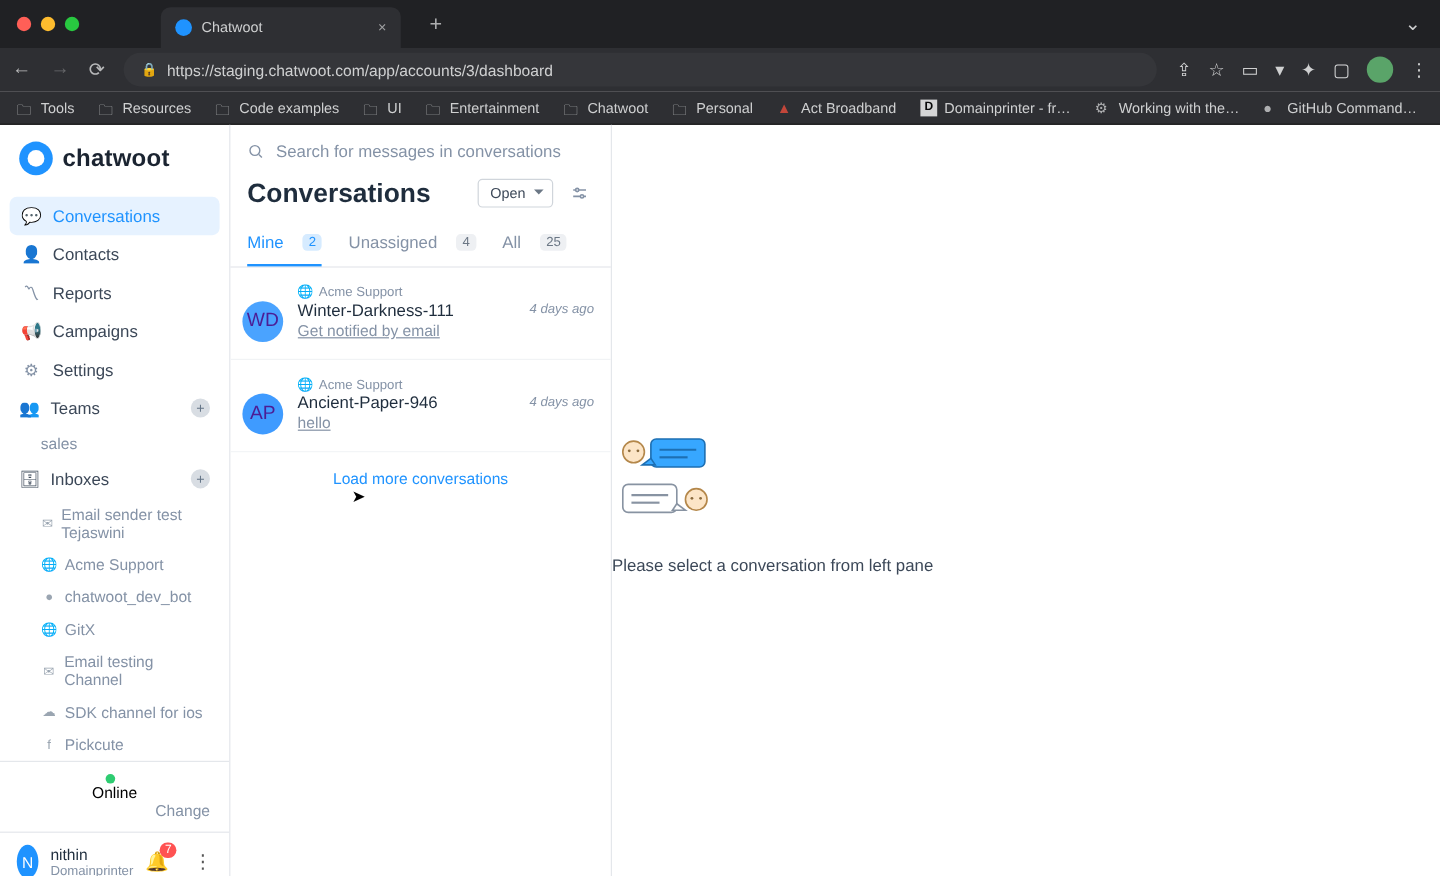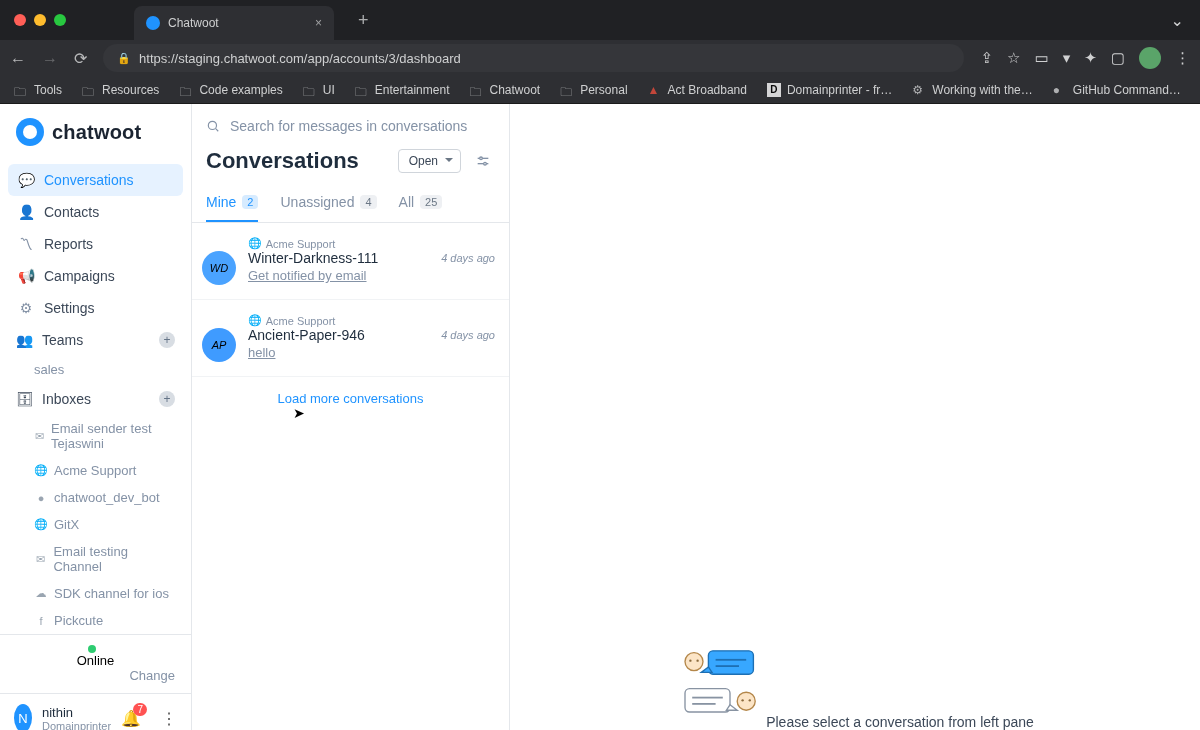--- a/index.html
+++ b/index.html
@@ -77,39 +77,39 @@
     
     .center{width:318px;border-right:1px solid var(--border);display:flex;flex-direction:column;}
     .search-row{display:flex;align-items:center;gap:10px;padding:14px 14px 10px 14px;color:var(--text-mute);font-size:14px;}
     .heading-row{display:flex;align-items:center;padding:4px 14px 10px 14px;gap:10px;}
     .heading-row h1{margin:0;font-size:22px;color:var(--text-dark);font-weight:600;flex:1;}
     .dropdown{border:1px solid #d0d5db;border-radius:4px;padding:4px 22px 4px 10px;font-size:12px;color:var(--text-mid);position:relative;background:#fff;}
     .dropdown:after{content:"";position:absolute;right:7px;top:8px;border:4px solid transparent;border-top-color:#6b7785;}
     .filter-icon{color:var(--text-mute);font-size:14px;padding:4px;}
 
     .tabs{display:flex;gap:22px;padding:0 14px;border-bottom:1px solid var(--border);}
-    .tabrow{padding:10px 0;font-size:14px;color:var(--text-mute);display:flex;align-items:center;gap:6px;cursor:pointer;border-bottom:2px solid transparent;}
+    .tabrow{padding:10px 0;font-size:14px;color:var(--text-mute);display:flex;align-items:center;gap:16px;cursor:pointer;border-bottom:2px solid transparent;}
     .tabrow.active{color:var(--blue);border-bottom-color:var(--blue);}
     .tabrow .count{font-size:11px;background:#eef0f3;color:#6b7785;border-radius:4px;padding:1px 5px;}
     .tabrow.active .count{background:#d6ebff;color:var(--blue);}
 
     .conv-list{overflow:auto;}
     .conv{display:flex;gap:12px;padding:14px 14px 14px 10px;border-bottom:1px solid #f1f3f5;cursor:pointer;}
-    .conv .av{width:34px;height:34px;border-radius:50%;display:flex;align-items:center;justify-content:center;color:#000000;font-size:11px;flex-shrink:0;margin-top:14px;font-style:italic;}
+    .conv .av{width:34px;height:34px;border-radius:50%;display:flex;align-items:center;justify-content:center;color:#4c1d95;font-size:16px;flex-shrink:0;margin-top:14px;}
     .conv .meta{flex:1;min-width:0;}
     .conv .inbox-line{font-size:11px;color:var(--text-mute);display:flex;align-items:center;gap:4px;}
     .conv .title-line{display:flex;align-items:center;}
     .conv .cname{font-size:14px;color:var(--text-dark);font-weight:500;}
     .conv .time{margin-left:auto;font-size:11px;color:var(--text-mute);font-style:italic;}
     .conv .preview{font-size:13px;color:var(--text-mute);margin-top:2px;white-space:nowrap;overflow:hidden;text-overflow:ellipsis;text-decoration:underline;}
 
     .load-more{text-align:center;color:var(--blue);font-size:13px;padding:14px;cursor:pointer;}
 
     
-    .right{flex:1;display:flex;flex-direction:row;align-items:flex-end;justify-content:center;position:relative;}
+    .right{flex:1;display:flex;flex-direction:column;align-items:flex-start;justify-content:center;position:relative;}
     .empty-illus{width:90px;height:90px;}
     .empty-text{margin-top:18px;font-size:14px;color:var(--text-mid);}
 
     .cursor{position:absolute;left:293px;top:405px;font-size:14px;color:#000;}
 
     
     svg{display:block;}
   </style>
 </head>
 <body>

